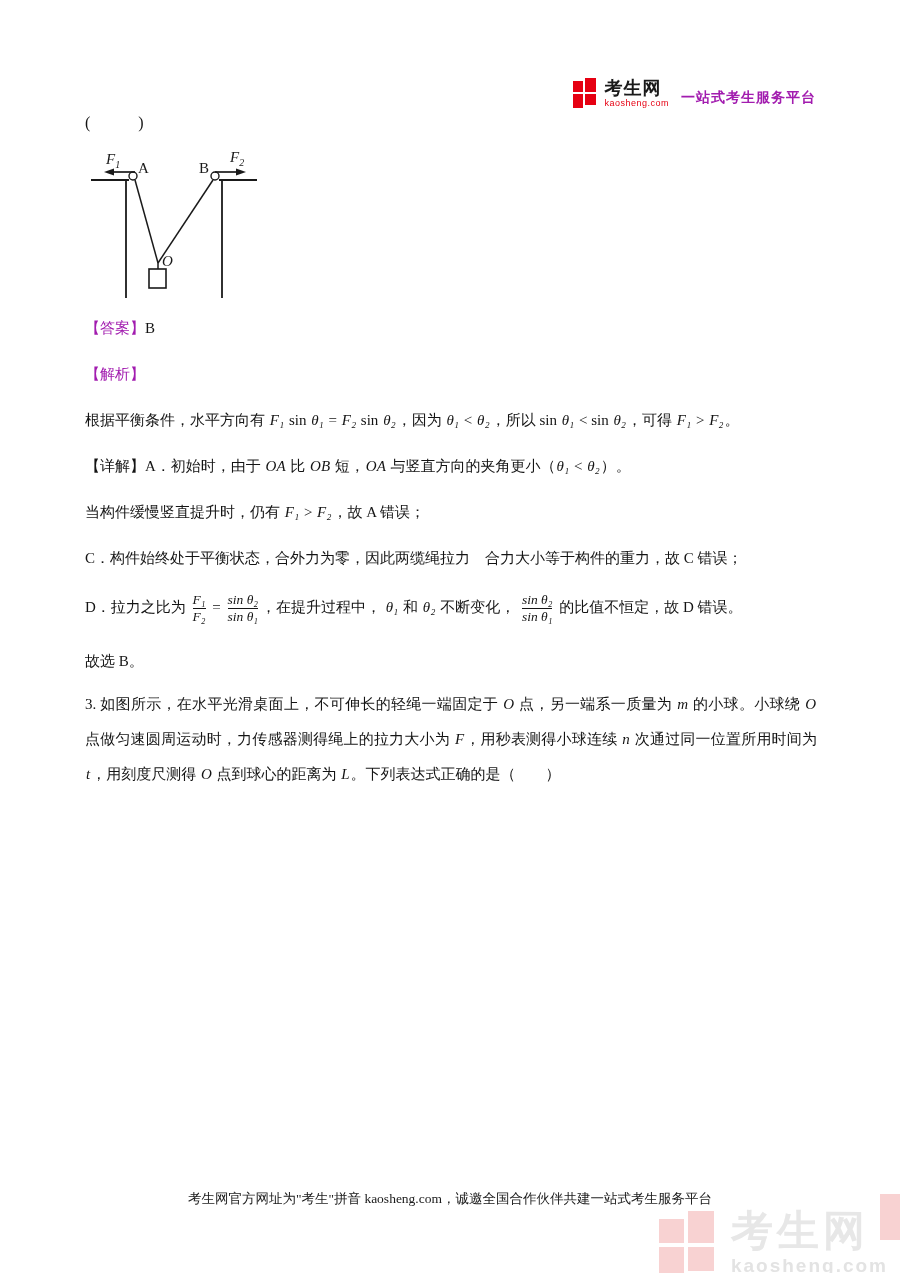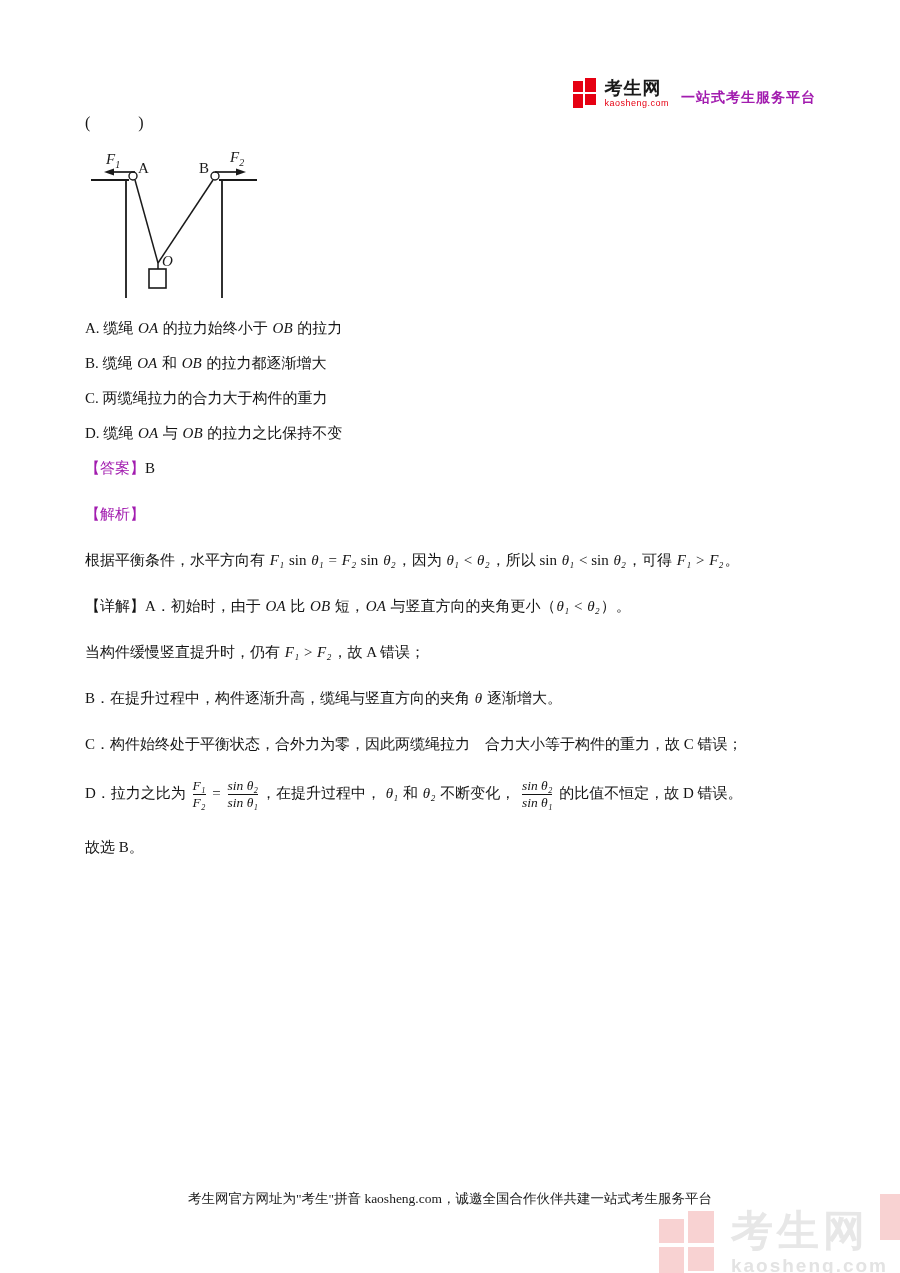--- a/index.html
+++ b/index.html
@@ -109,49 +109,43 @@
       <line class="svg-line" x1="128" y1="30" x2="151" y2="30" stroke-width="1.7"></line>
       <polygon points="159,30 149,26.5 149,33.5" fill="#1a1a1a"></polygon>
 
       <text class="svg-text svg-var" x="19" y="22"><tspan>F</tspan><tspan class="svg-sub" dy="4">1</tspan></text>
       <text class="svg-text svg-var" x="143" y="20"><tspan>F</tspan><tspan class="svg-sub" dy="4">2</tspan></text>
       <text class="svg-text" x="51" y="31">A</text>
       <text class="svg-text" x="112" y="31">B</text>
       <text class="svg-text svg-var" x="75" y="124">O</text>
     </svg>
 
-    <div class="options">
-      <p class="opt">A. 缆绳 <span class="mvar">OA</span> 的拉力始终小于 <span class="mvar">OB</span> 的拉力</p>
-      <p class="opt">B. 缆绳 <span class="mvar">OA</span> 和 <span class="mvar">OB</span> 的拉力都逐渐增大</p>
-      <p class="opt">C. 两缆绳拉力的合力大于构件的重力</p>
-      <p class="opt">D. 缆绳 <span class="mvar">OA</span> 与 <span class="mvar">OB</span> 的拉力之比保持不变</p>
-    </div>
 
     <p class="para" style="margin-top:6px;">
       <span class="blue">【答案】</span><span>B</span>
     </p>
     <p class="para blue">【解析】</p>
 
     <p class="para">根据平衡条件，水平方向有 <span class="mvar">F₁</span> sin <span class="mvar">θ₁</span> = <span class="mvar">F₂</span> sin <span class="mvar">θ₂</span>，因为 <span class="mvar">θ₁</span> &lt; <span class="mvar">θ₂</span>，所以 sin <span class="mvar">θ₁</span> &lt; sin <span class="mvar">θ₂</span>，可得 <span class="mvar">F₁</span> &gt; <span class="mvar">F₂</span>。</p>
     <p class="para">【详解】A．初始时，由于 <span class="mvar">OA</span> 比 <span class="mvar">OB</span> 短，<span class="mvar">OA</span> 与竖直方向的夹角更小（<span class="mvar">θ₁</span> &lt; <span class="mvar">θ₂</span>）。</p>
     <p class="para">当构件缓慢竖直提升时，仍有 <span class="mvar">F₁</span> &gt; <span class="mvar">F₂</span>，故 A 错误；</p>
-    <p class="para">B．在提升过程中，构件逐渐升高，缆绳与竖直方向的夹角 <span class="mvar">θ</span> 逐渐增大。</p>
     <p class="para">C．构件始终处于平衡状态，合外力为零，因此两缆绳拉力　合力大小等于构件的重力，故 C 错误；</p>
     <p class="para tall">D．拉力之比为 <span class="frac">
           <span class="fnum">F₁</span>
           <span class="fden">F₂</span>
         </span> = <span class="frac">
           <span class="fnum">sin θ₂</span>
           <span class="fden">sin θ₁</span>
         </span>，在提升过程中， <span class="mvar">θ₁</span> 和 <span class="mvar">θ₂</span> 不断变化， <span class="frac">
           <span class="fnum">sin θ₂</span>
           <span class="fden">sin θ₁</span>
         </span> 的比值不恒定，故 D 错误。</p>
     <p class="para conclusion">故选 B。</p>
 
+    <p class="para q3">3. 如图所示，在水平光滑桌面上，不可伸长的轻绳一端固定于 <span class="mvar">O</span> 点，另一端系一质量为 <span class="mvar">m</span> 的小球。小球绕 <span class="mvar">O</span> 点做匀速圆周运动时，力传感器测得绳上的拉力大小为 <span class="mvar">F</span>，用秒表测得小球连续 <span class="mvar">n</span> 次通过同一位置所用时间为 <span class="mvar">t</span>，用刻度尺测得 <span class="mvar">O</span> 点到球心的距离为 <span class="mvar">L</span>。下列表达式正确的是（　　）</p>
 
   </main>
 
   <footer class="footer">考生网官方网址为"考生"拼音 kaosheng.com，诚邀全国合作伙伴共建一站式考生服务平台</footer>
 
   <div class="watermark">
     <div class="wm-mark">
       <span class="wm-a"></span>
         <span class="wm-b"></span>
         <span class="wm-c"></span>

